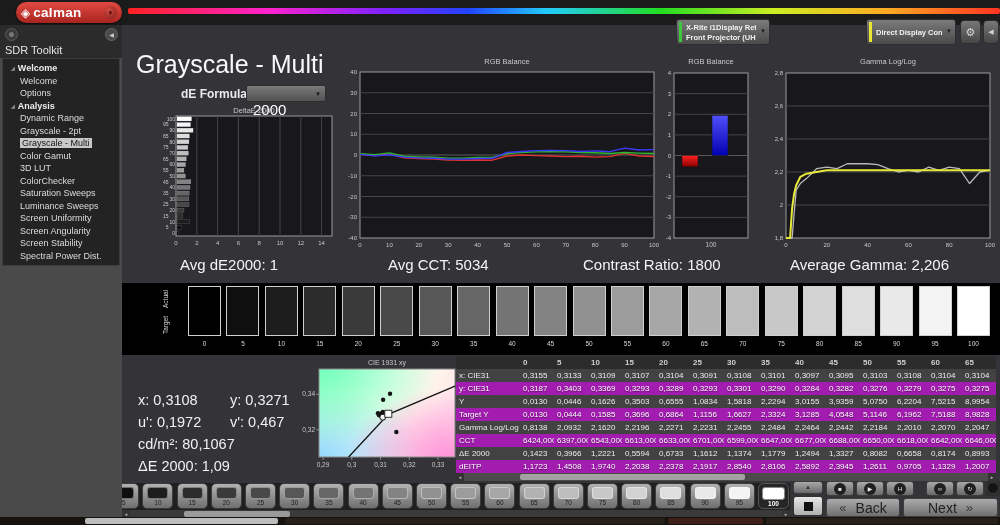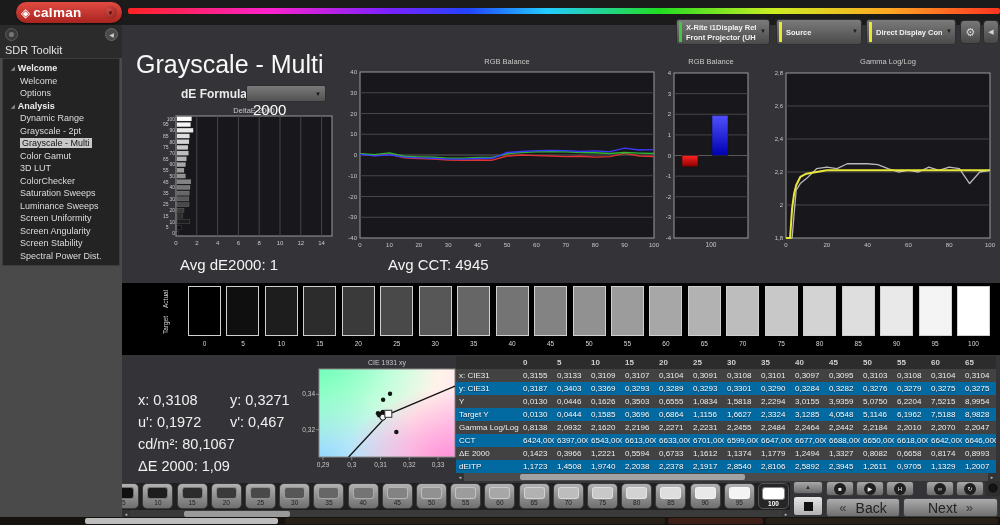--- a/index.html
+++ b/index.html
@@ -108,21 +108,21 @@
    linear-gradient(115deg,#c9ffe0 0%,#f2fff0 40%,#fff3ea 70%,#ffd9ee 100%)}
 #chart-cie{left:296px;top:356px;width:168px;height:114px}
 
 
 #data-table{position:absolute;left:456px;top:356px;width:540px}
 .trow{display:flex;height:13px}
 .tlabel{width:64px;flex:none;font-size:8px;line-height:13px;padding-left:3px;white-space:nowrap;overflow:hidden}
 .tcell{width:34px;flex:none;font-size:8px;line-height:13px;padding-left:3px;white-space:nowrap;overflow:hidden}
 .thead{background:#2c2c2c;color:#cfcfcf;font-weight:bold}
 .row-dark{background:#424242;color:#ececec}
-.row-light{background:#0369a1;color:#fdfdfd;text-shadow:0 1px 1px rgba(0,0,0,.45)}
+.row-light{background:#a21caf;color:#fdfdfd;text-shadow:0 1px 1px rgba(0,0,0,.45)}
 .tscroll{position:relative;height:8px;background:#4b4b4b}
 .tscroll .thumb{position:absolute;left:64px;top:1px;width:225px;height:6px;background:#a2a2a2;border-radius:2px}
 .sarrow{position:absolute;top:0;width:8px;height:8px;background:#333;color:#bbb;font-size:5px;
   text-align:center;line-height:8px}
 
 
 #bottom-strip{position:absolute;left:122px;top:483px;width:668px;height:27px;background:#202020;overflow:hidden}
 .pbtn{position:absolute;top:0;width:31px;height:26px;border-radius:5px;border:1px solid #3c3c3c;
   background:linear-gradient(180deg,#b2b2b2,#6f6f6f)}
 .pbtn .ps{margin:3px auto 0;width:21px;height:12px;border-radius:3px;border:1px solid rgba(255,255,255,.4)}
@@ -177,25 +177,20 @@
           <span>▼</span>
         </span>
     </div>
     <div id="rainbow"></div>
   </div>
 
 
   <div id="meter-dd" class="dd">
     <span class="ind" style="background: rgb(62, 201, 62);"></span>
     <span class="txt"><span>X-Rite i1Display Retail</span><br><span>Front Projector (UHP)</span></span>
-    <span class="car">▼</span>
-  </div>
-  <div id="source-dd" class="dd one">
-    <span class="ind" style="background: rgb(232, 232, 50);"></span>
-    <span class="txt">Source</span>
     <span class="car">▼</span>
   </div>
   <div id="display-dd" class="dd one">
     <span class="ind" style="background: rgb(232, 232, 50);"></span>
     <span class="txt">Direct Display Control</span>
     <span class="car">▼</span>
   </div>
   <div id="gear-btn" class="sqbtn">
       <span>⚙</span>
     </div>
@@ -389,21 +384,23 @@
         <text x="107.60000000000001" y="195" font-size="6" text-anchor="middle" fill="#c8c8c8" font-family="&quot;Liberation Sans&quot;,sans-serif">40</text>
         <text x="148.39999999999998" y="195" font-size="6" text-anchor="middle" fill="#c8c8c8" font-family="&quot;Liberation Sans&quot;,sans-serif">60</text>
         <text x="189.20000000000002" y="195" font-size="6" text-anchor="middle" fill="#c8c8c8" font-family="&quot;Liberation Sans&quot;,sans-serif">80</text>
         <text x="230" y="195" font-size="6" text-anchor="middle" fill="#c8c8c8" font-family="&quot;Liberation Sans&quot;,sans-serif">100</text>
         <polyline points="26,186 28.04,186 30.08,186 32.12,186 34.16,161.25000000000003 36.2,138.15 40.28,131.55 46.400000000000006,126.59999999999997 56.599999999999994,116.69999999999996 66.80000000000001,115.05 77,116.69999999999996 87.19999999999999,111.74999999999999 97.39999999999999,111.74999999999999 107.60000000000001,111.74999999999999 117.8,112.57499999999997 128,116.69999999999996 138.2,119.99999999999996 148.39999999999998,118.35 158.6,119.99999999999996 168.79999999999998,115.05 179,118.35 189.20000000000002,115.05 199.4,116.69999999999996 209.6,131.55 219.79999999999998,119.99999999999996 230,118.35" fill="none" stroke="#b8b8b8" stroke-width="1.3" stroke-linejoin="round"></polyline>
         <polyline points="26,186 28.04,186 30.08,186 32.12,156.3 34.16,141.45000000000002 36.2,133.2 40.28,124.95 46.400000000000006,121.64999999999999 56.599999999999994,119.99999999999996 66.80000000000001,118.35 230,118.35" fill="none" stroke="#e8e838" stroke-width="2" stroke-linejoin="round"></polyline>
       </svg>
     </div>
 
   <div id="stat0" class="stat">Avg dE2000: 1</div>
-  <div id="stat1" class="stat">Avg CCT: 4945</div>
+  <div id="stat1" class="stat">Avg CCT: 5034</div>
+  <div id="stat2" class="stat">Contrast Ratio: 1800</div>
+  <div id="stat3" class="stat">Average Gamma: 2,206</div>
 
   <div id="gray-strip">
     <div id="gs-actual" class="gs-rot">Actual</div>
     <div id="gs-target" class="gs-rot">Target</div>
   <div class="gswatch" style="left: 66px; background: rgb(0, 0, 0);"></div>
       <div class="gslabel" style="left: 66px;">0</div>
       <div class="gswatch" style="left: 104.45px; background: rgb(15, 15, 15);"></div>
       <div class="gslabel" style="left: 104.45px;">5</div>
       <div class="gswatch" style="left: 142.9px; background: rgb(29, 29, 29);"></div>
       <div class="gslabel" style="left: 142.9px;">10</div>

